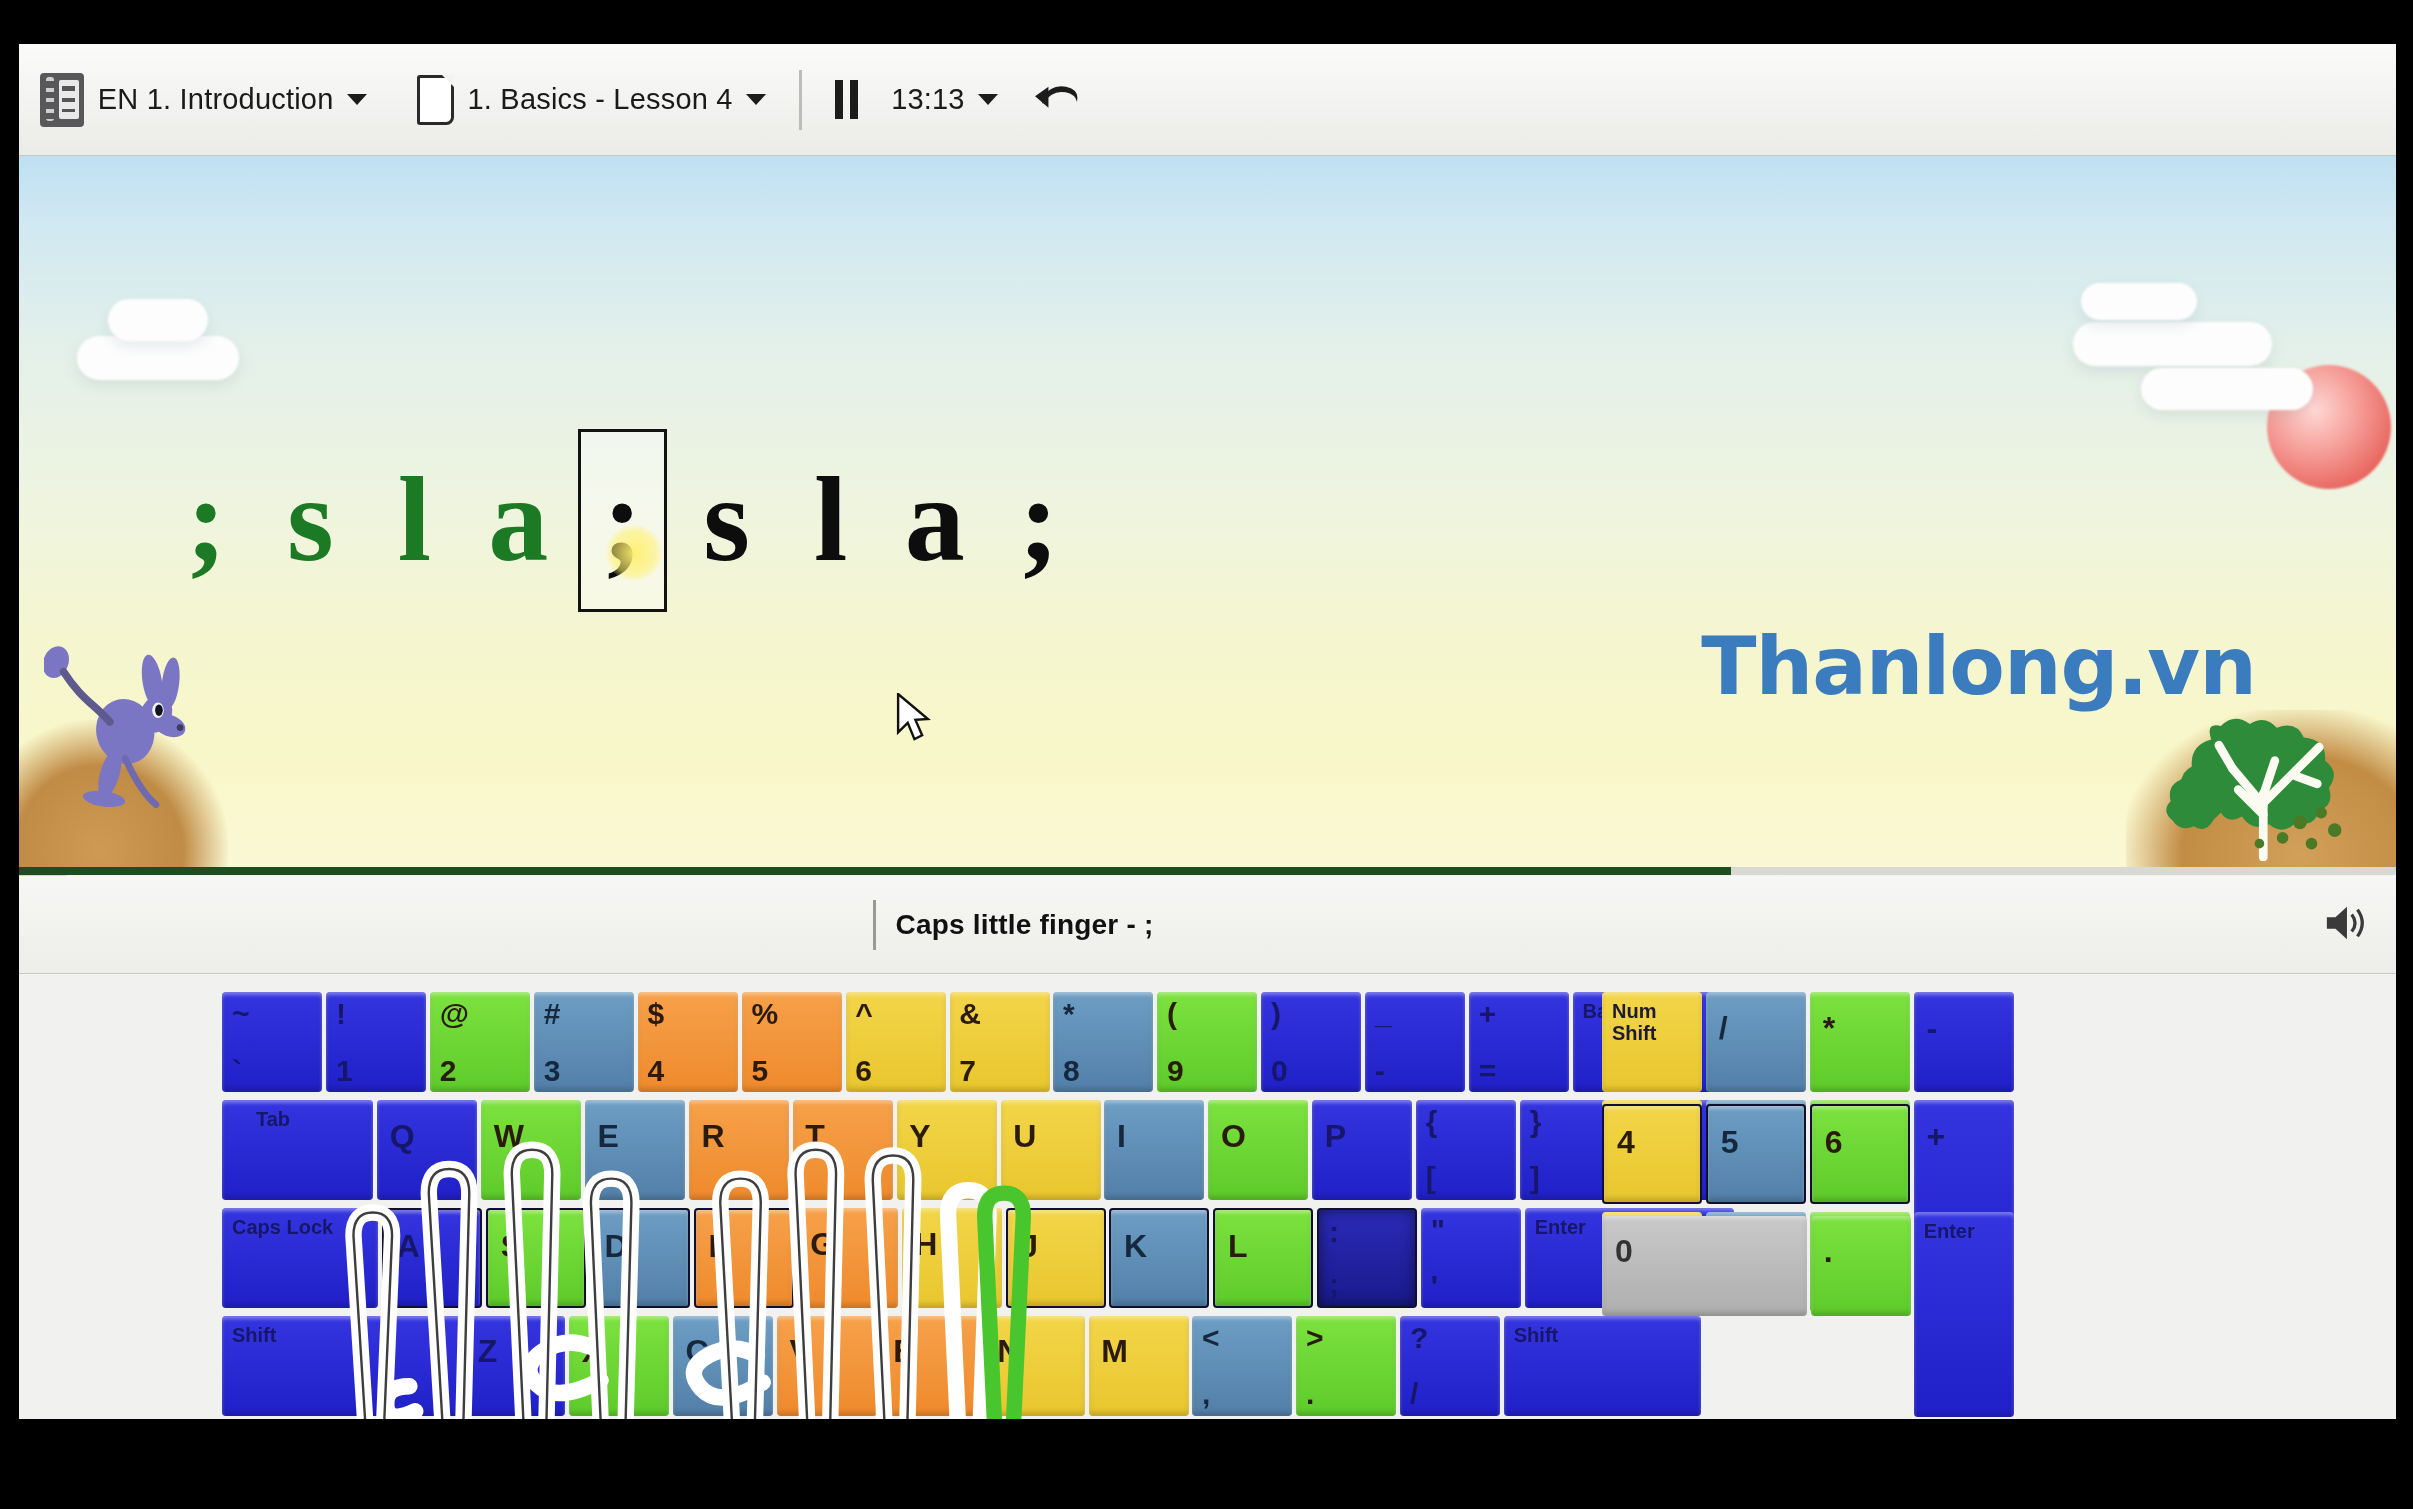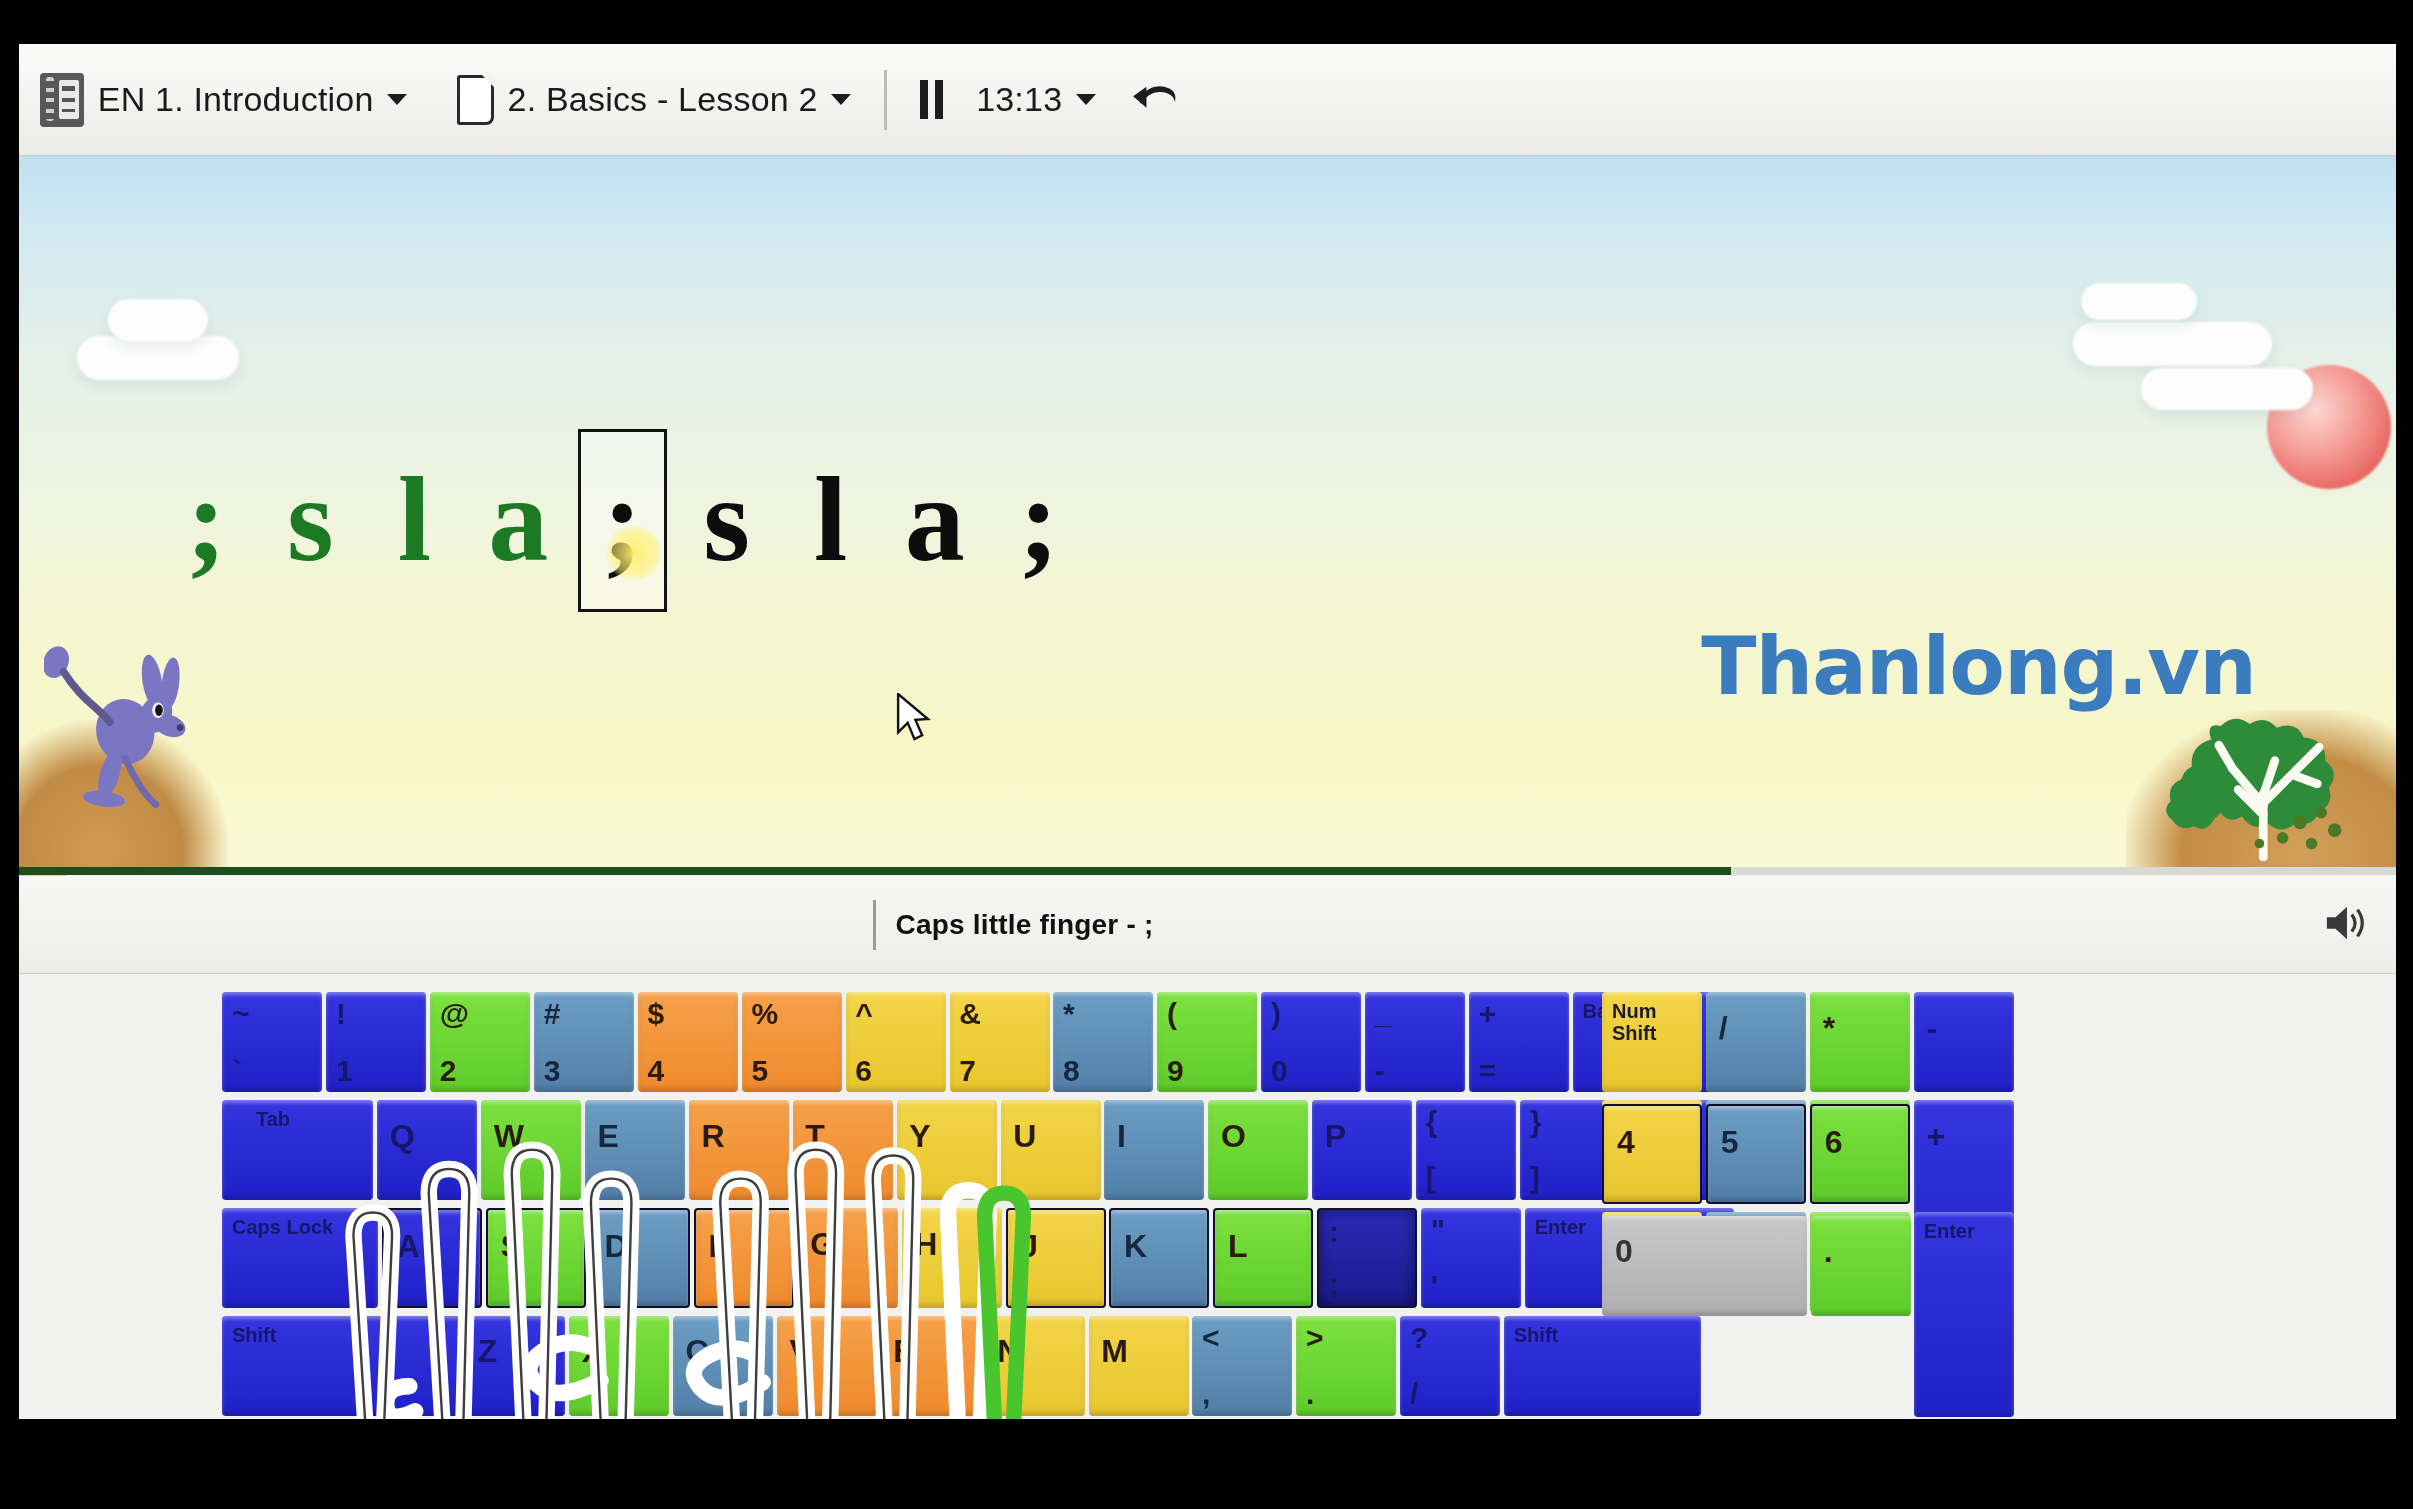--- a/index.html
+++ b/index.html
@@ -29,21 +29,21 @@
     position: absolute; left: 0; top: 0;
     width: 2377px; height: 112px;
     background: linear-gradient(#fbfbfa, #ebebe8);
     border-bottom: 1.9px solid #c9c9c4;
     display: flex; align-items: center;
     padding-left: 21px;
   }
   .tb-group { display: flex; align-items: center; }
   .tb-icon { display: inline-flex; align-items: center; justify-content: center; }
   .tb-label {
-    font-size: 34px; color: #1a1a1a;
+    font-size: 29px; color: #1a1a1a;
     font-weight: 500; letter-spacing: 0.2px;
     margin-left: 13.5px;
     white-space: nowrap;
   }
   .caret {
     width: 0; height: 0; margin-left: 13.5px;
     border-left: 10.6px solid transparent;
     border-right: 10.6px solid transparent;
     border-top: 11.6px solid #1c1c1c;
   }
@@ -276,21 +276,21 @@
             </span>
         </span>
         <span class="tb-label">EN 1. Introduction</span>
         <span class="caret"></span>
       </div>
 
       <div class="tb-group" style="margin-left:50px">
         <span class="tb-icon">
           <span class="pageicon"></span>
         </span>
-        <span class="tb-label">2. Basics - Lesson 2</span>
+        <span class="tb-label">1. Basics - Lesson 4</span>
         <span class="caret"></span>
       </div>
 
       <div class="tb-sep"></div>
 
       <div class="tb-group">
         <span class="tb-icon">
           <span class="pauseicon">
               <i></i>
               <i></i>

